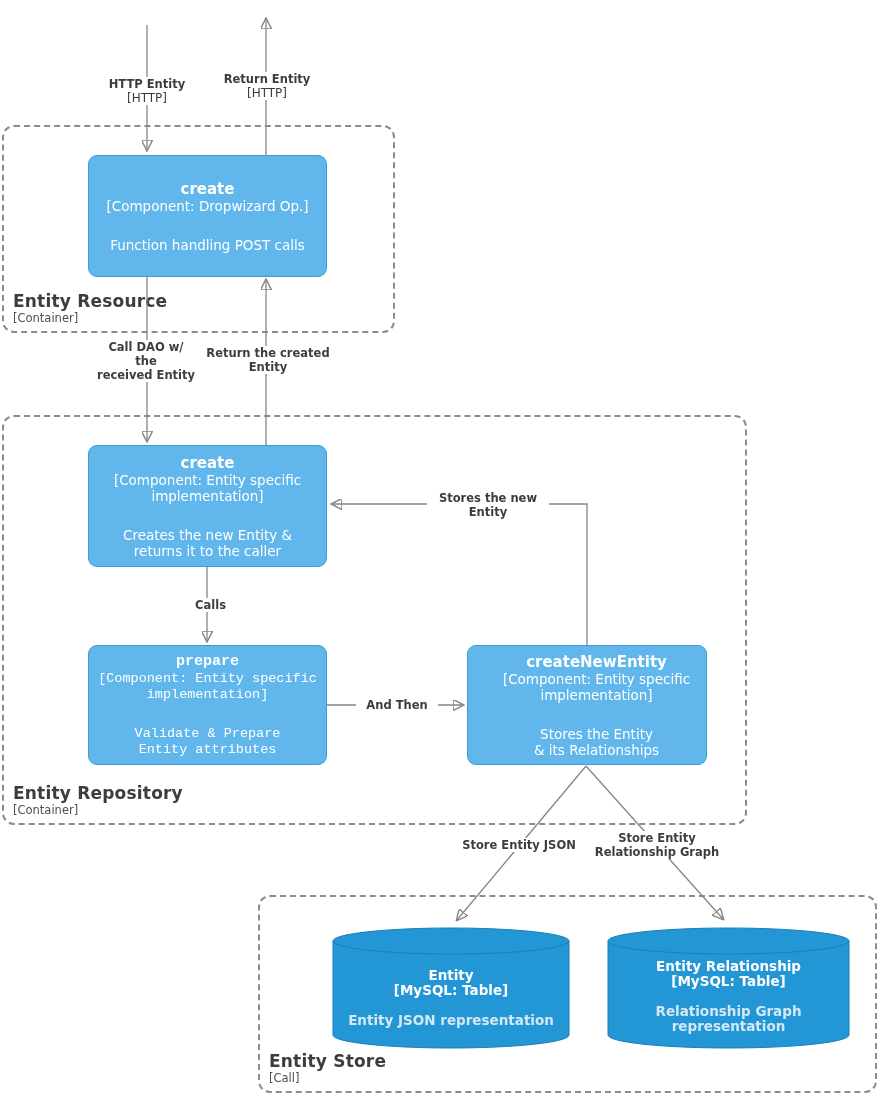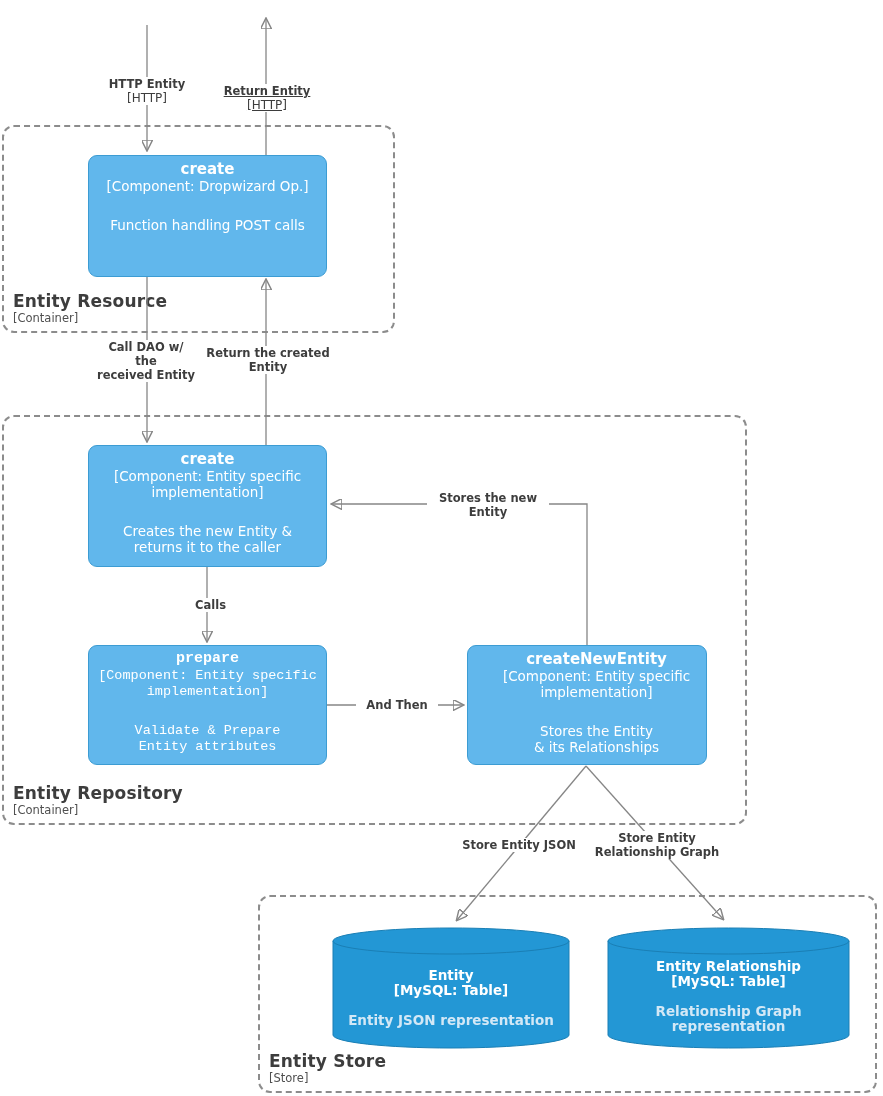--- a/index.html
+++ b/index.html
@@ -7,21 +7,21 @@
   .canvas{position:relative;width:883px;height:1096px;background:#ffffff;overflow:hidden;}
 
   
   .container-box{position:absolute;border:2px dashed #8c8c8c;border-radius:12px;box-sizing:border-box;}
   .cont-label{position:absolute;left:9px;bottom:6px;}
   .cont-title{font-size:17px;font-weight:bold;color:#3d3d3d;line-height:19px;letter-spacing:.2px;}
   .cont-sub{font-size:11.5px;color:#4f4f4f;line-height:14px;}
 
   
   .component{position:absolute;background:#61b7ec;border:1px solid #3c9cd3;border-radius:9px;
-    box-sizing:border-box;color:#ffffff;display:flex;flex-direction:column;justify-content:flex-start;
+    box-sizing:border-box;color:#ffffff;display:flex;flex-direction:column;justify-content:center;
     align-items:center;text-align:center;font-size:13.5px;line-height:16px;padding:4px 8px;}
   .c-title{font-weight:bold;font-size:15px;line-height:18px;}
   .c-gap{margin-top:23px;}
 
   
   .cylinder{position:absolute;}
   .cyl-text{position:absolute;left:0;right:0;text-align:center;color:#ffffff;font-weight:bold;
     font-size:13.5px;line-height:15px;}
   .cyl-desc{margin-top:15px;color:#d3e8f6;}
 
@@ -50,21 +50,21 @@
   <div class="container-box z1" style="left:2px;top:415px;width:745px;height:410px;">
     <div class="cont-label">
       <div class="cont-title">Entity Repository</div>
       <div class="cont-sub">[Container]</div>
     </div>
   </div>
 
   <div class="container-box z1" style="left:258px;top:895px;width:619px;height:198px;">
     <div class="cont-label">
       <div class="cont-title">Entity Store</div>
-      <div class="cont-sub">[Store]</div>
+      <div class="cont-sub">[Call]</div>
     </div>
   </div>
 
   <svg class="overlay z2" width="883" height="1096">
     <defs>
       <marker id="arrow" viewBox="0 0 10 10" refX="9" refY="5" markerWidth="12" markerHeight="11" orient="auto" markerUnits="userSpaceOnUse">
         <path d="M0,0 L10,5 L0,10 z" fill="#7f7f7f" stroke="none"></path>
       </marker>
     </defs>
     <line x1="147" y1="25" x2="147" y2="150" marker-end="url(#arrow)"></line>
@@ -131,21 +131,21 @@
       <div class="cyl-desc">Relationship Graph</div>
       <div style="color:#d3e8f6;">representation</div>
     </div>
   </div>
 
   <div class="edge-label z4" style="left:87px;top:77px;width:120px;">
     <div>HTTP Entity</div>
     <div class="nl">[HTTP]</div>
   </div>
 
-  <div class="edge-label z4" style="left:207px;top:84px;width:120px;text-decoration:underline;">
+  <div class="edge-label z4" style="left:207px;top:72px;width:120px;">
     <div>Return Entity</div>
     <div class="nl">[HTTP]</div>
   </div>
 
   <div class="edge-label z4" style="left:85px;top:340px;width:122px;">
     <div>Call DAO w/</div>
     <div>the</div>
     <div>received Entity</div>
   </div>
 

